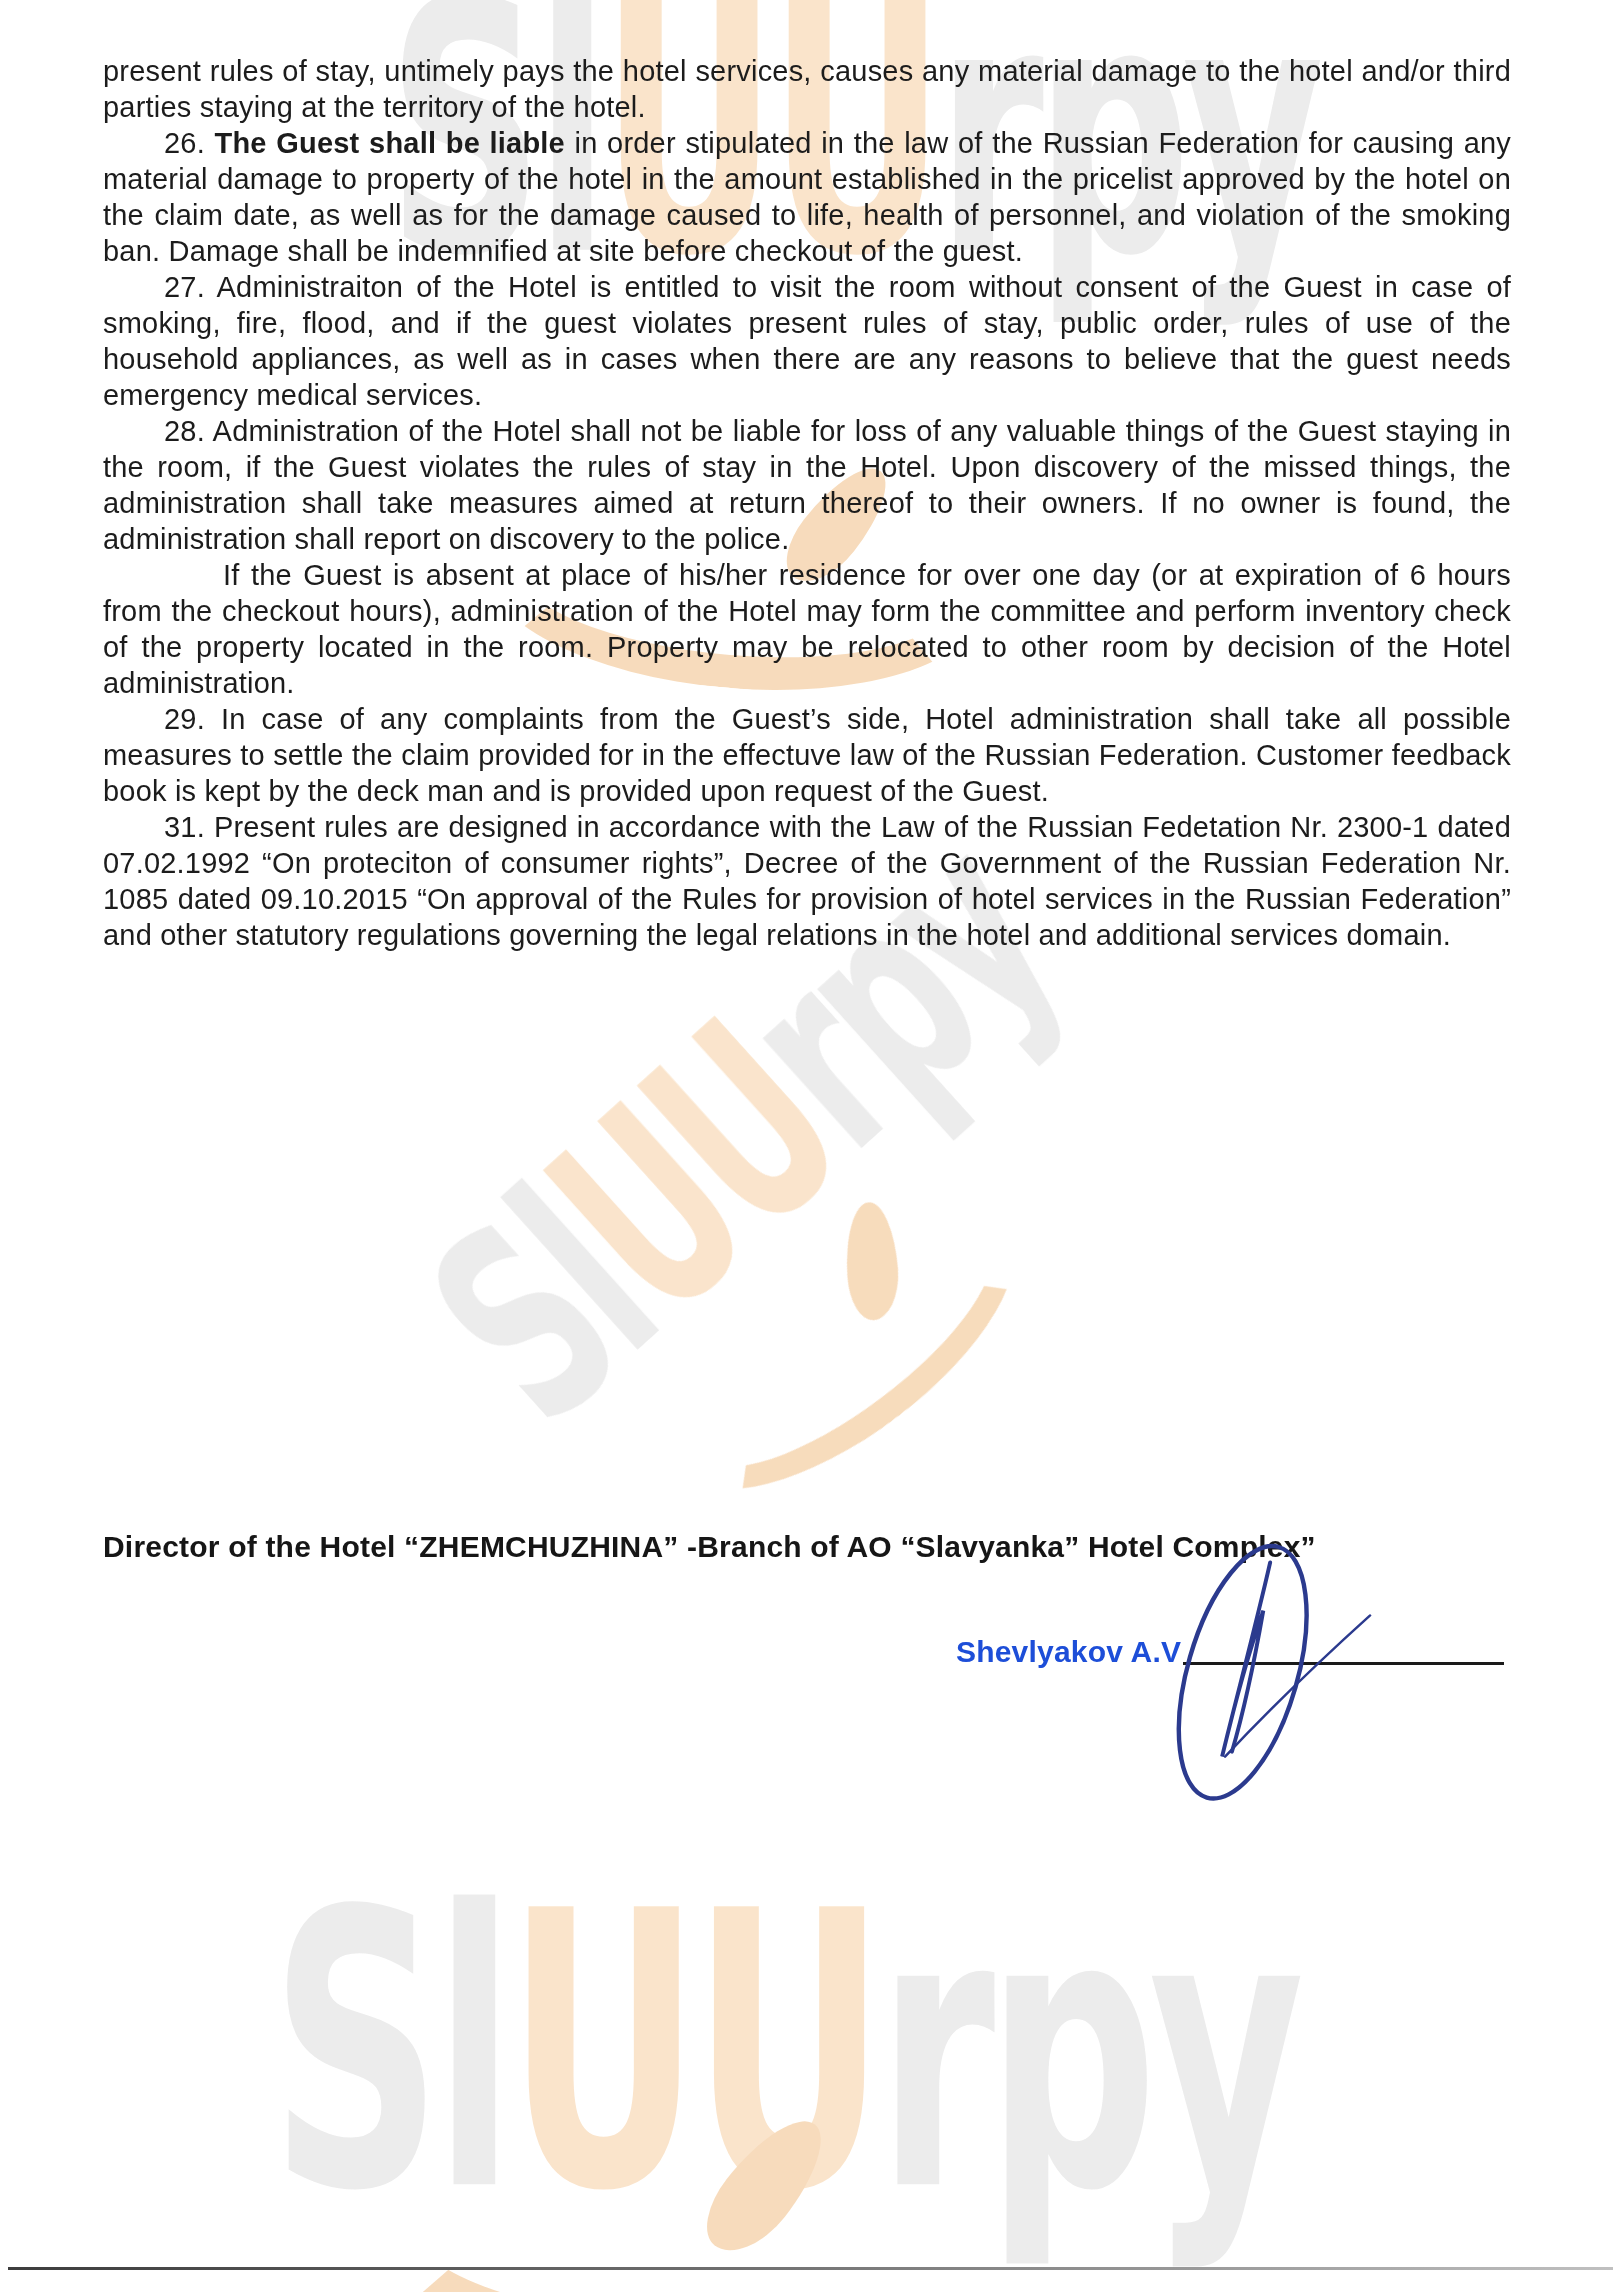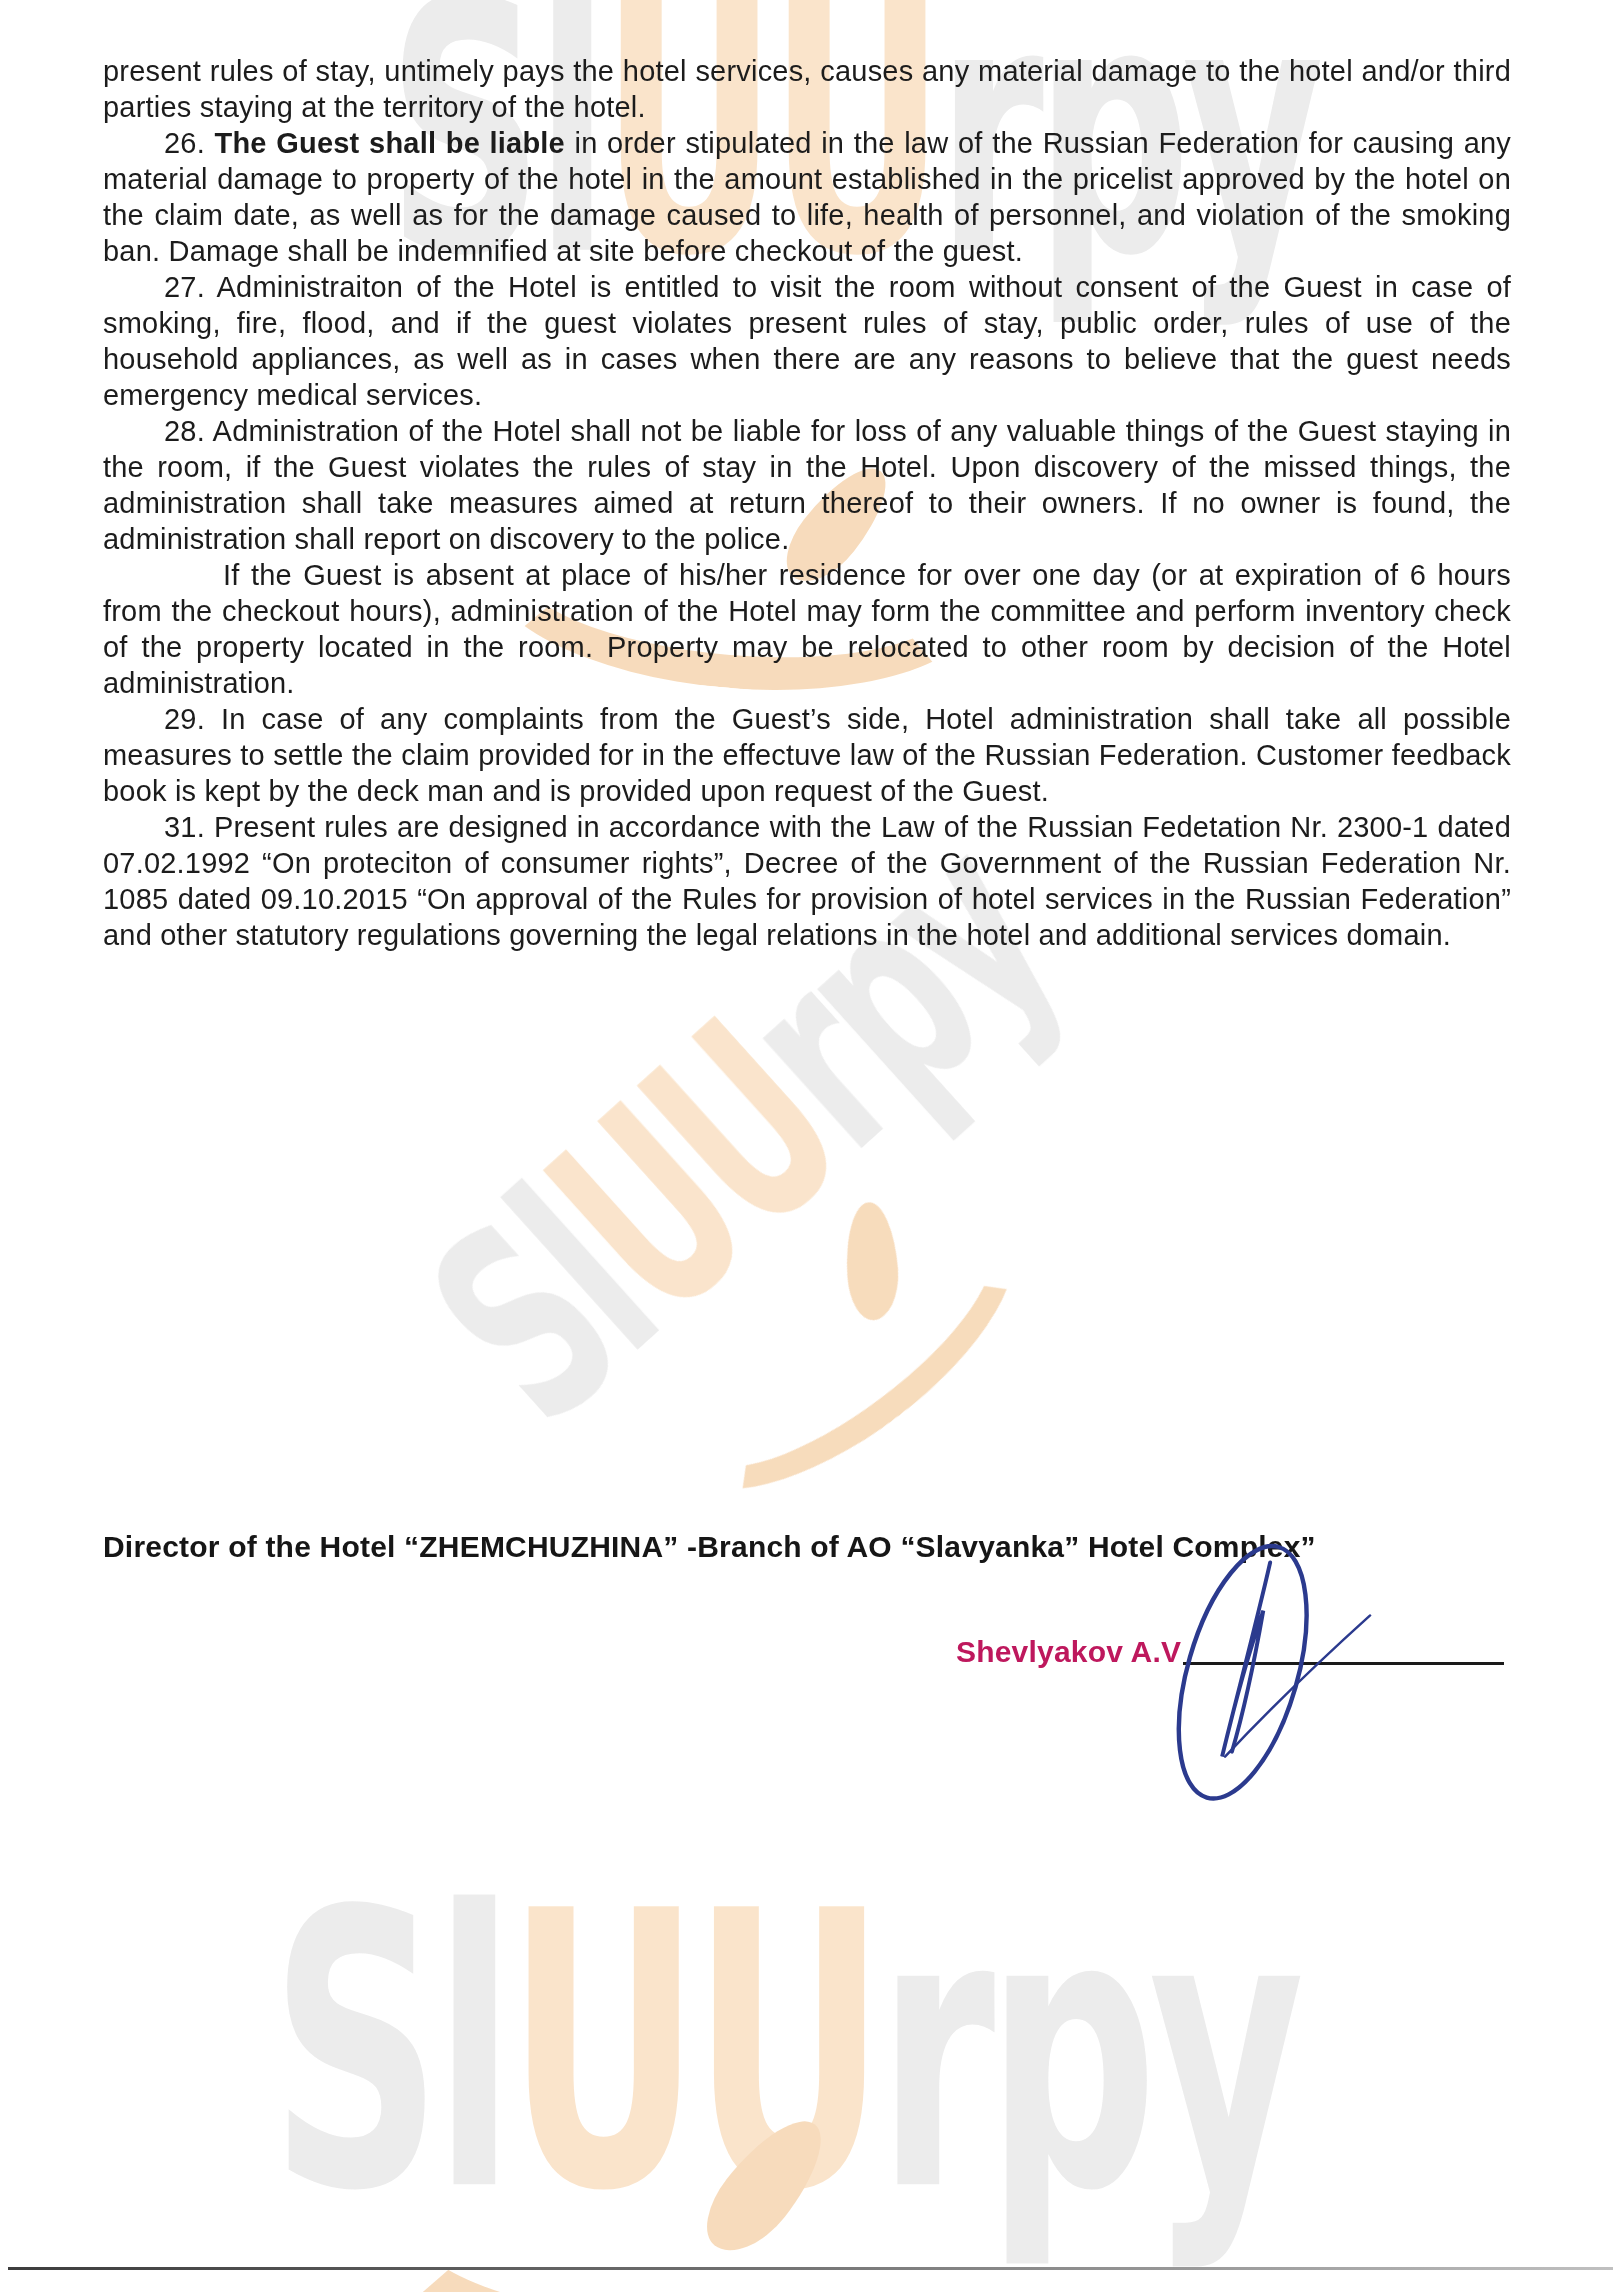--- a/index.html
+++ b/index.html
@@ -62,21 +62,21 @@
   .indent-deep{text-indent:120px;}
 
   
   .director-line{
     position:absolute;left:103px;top:1530px;z-index:2;
     font-size:30px;font-weight:700;color:#161616;letter-spacing:0.2px;
     white-space:nowrap;
   }
   .signer-name{
     position:absolute;left:956px;top:1635px;z-index:2;
-    font-size:30px;font-weight:700;color:#be185d;letter-spacing:0.2px;
+    font-size:30px;font-weight:700;color:#1d4ed8;letter-spacing:0.2px;
     white-space:nowrap;
   }
   .sig-underline{
     position:absolute;left:1183px;top:1662px;width:321px;height:2.9px;
     background:#1a1a1a;z-index:2;
   }
   #sig-svg{position:absolute;left:0;top:0;z-index:3;pointer-events:none;}
 
   
   .scan-edge{

